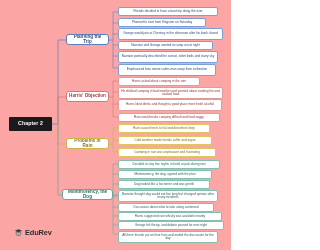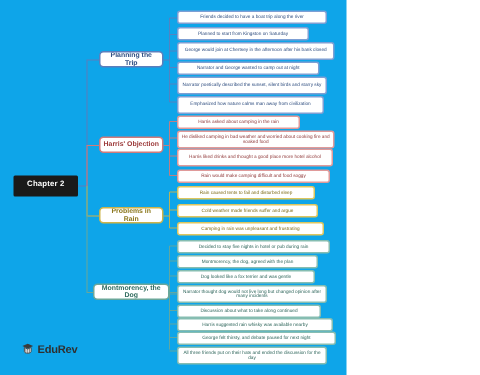--- a/index.html
+++ b/index.html
@@ -4,21 +4,21 @@
 <style>
   html, body {
     margin: 0;
     padding: 0;
     background: #ffffff;
   }
   #page {
     position: relative;
     width: 231px;
     height: 250px;
-    background: #0ea5e9;
+    background: #fca5a5;
     font-family: "Liberation Sans", sans-serif;
     overflow: hidden;
   }
   #wires {
     position: absolute;
     left: 0; top: 0;
     width: 231px; height: 250px;
     pointer-events: none;
   }
   .node {

